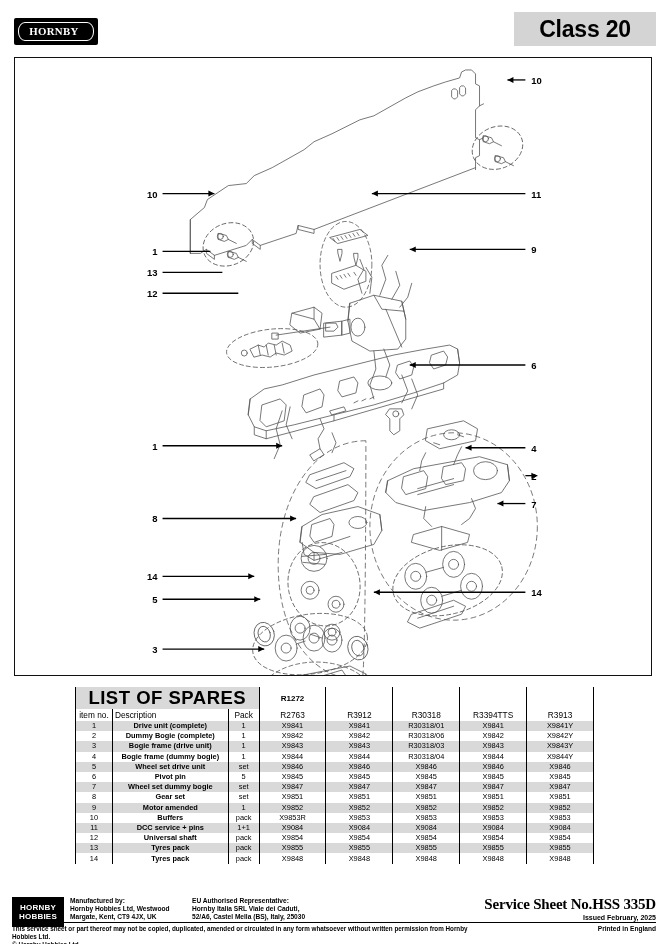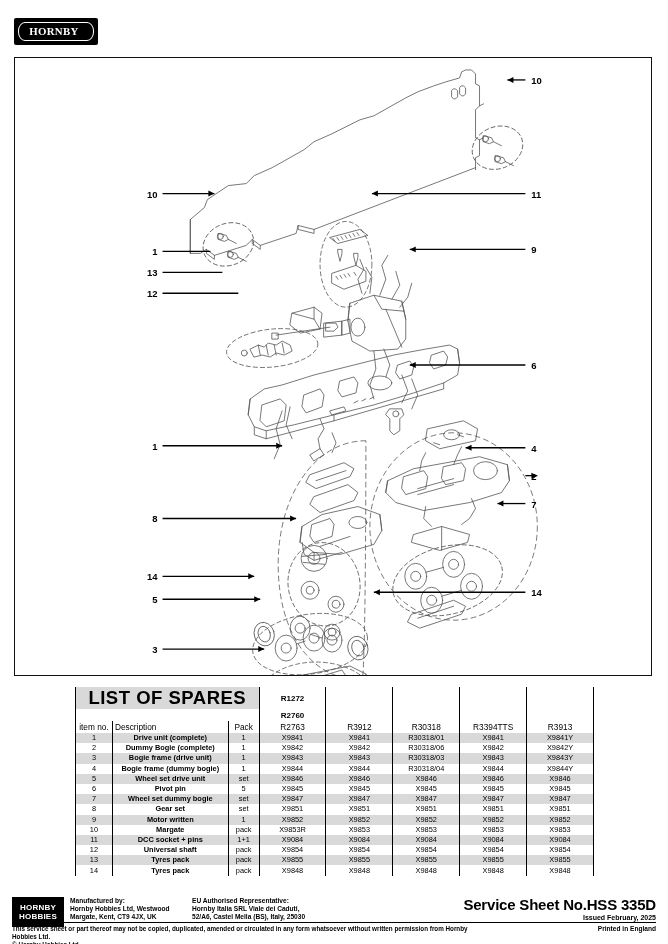--- a/index.html
+++ b/index.html
@@ -90,36 +90,39 @@
   #hh-logo div{color:#fff;font-weight:bold;font-size:8px;letter-spacing:.2px;
     font-family:"Liberation Sans",sans-serif;}
 
   .foot-block{position:absolute;font-size:6.6px;line-height:8.2px;font-weight:bold;}
   #fb-man{left:70px;top:1px;}
   #fb-eu{left:192px;top:1px;}
 
   #svc{
     position:absolute;right:12px;top:0px;text-align:right;
   }
-  #svc .big{font-size:15px;font-weight:bold;letter-spacing:-.2px;}
+  #svc .big{font-size:15px;font-weight:bold;letter-spacing:-.2px;font-family:Liberation Serif, serif;}
   #svc .iss{font-size:7px;font-weight:bold;margin-top:1px;}
 
   #rule{position:absolute;left:12px;top:26px;width:644px;height:1.4px;background:#000;}
   #legal{position:absolute;left:12px;top:29px;font-size:6.3px;line-height:8px;font-weight:bold;width:470px;}
   #printed{position:absolute;right:12px;top:29px;font-size:6.6px;font-weight:bold;}
 </style>
 </head>
 <body>
 
 <div id="header">
   <div id="hornby-logo">
     <div class="inner">
       <span class="txt">HORNBY</span>
         <span class="reg">®</span>
     </div>
+  </div>
+  <div id="class-box">
+    <span>Class 20</span>
   </div>
 </div>
 
 <div id="diagram">
 <svg viewBox="0 0 638 619" xmlns="http://www.w3.org/2000/svg">
   <g fill="none" stroke="#555" stroke-width="0.8" stroke-linejoin="round" stroke-linecap="round">
 
     <g>
       <path d="M176,162 L190,150 L193,142 L214,128 L232,126 L240,118 L258,110 L290,92
                L300,84 L318,76 L330,70 L346,62 L360,58 L392,40 L404,34 L420,28 L432,24
@@ -449,28 +452,20 @@
     <thead>
 
       <tr>
         <td class="title-cell vl" colspan="3">LIST OF SPARES</td>
         <td class="mcell vl vr">R1272</td>
         <td class="mcell vr"></td>
         <td class="mcell vr"></td>
         <td class="mcell vr"></td>
         <td class="mcell vr"></td>
       </tr>
-      <tr>
-        <td class="mcell vl" colspan="3"></td>
-        <td class="mcell vl vr">R2760</td>
-        <td class="mcell vr"></td>
-        <td class="mcell vr"></td>
-        <td class="mcell vr"></td>
-        <td class="mcell vr"></td>
-      </tr>
 
       <tr>
         <td class="hdr c vl" style="width:37px">item no.</td>
         <td class="hdr l vl" style="width:116px">Description</td>
         <td class="hdr c vl" style="width:31px">Pack</td>
         <td class="hdr c vl vr" style="width:67px">R2763</td>
         <td class="hdr c vr" style="width:67px">R3912</td>
         <td class="hdr c vr" style="width:67px">R30318</td>
         <td class="hdr c vr" style="width:67px">R3394TTS</td>
         <td class="hdr c vr" style="width:67px">R3913</td>
@@ -552,41 +547,41 @@
           <td class="dsc vl">Gear set</td>
           <td class="pk vl">set</td>
           <td class="pn vl vr">X9851</td>
           <td class="pn vr">X9851</td>
           <td class="pn vr">X9851</td>
           <td class="pn vr">X9851</td>
           <td class="pn vr">X9851</td>
         </tr>
         <tr class="sh">
           <td class="itm vl">9</td>
-          <td class="dsc vl">Motor written</td>
+          <td class="dsc vl">Motor amended</td>
           <td class="pk vl">1</td>
           <td class="pn vl vr">X9852</td>
           <td class="pn vr">X9852</td>
           <td class="pn vr">X9852</td>
           <td class="pn vr">X9852</td>
           <td class="pn vr">X9852</td>
         </tr>
         <tr>
           <td class="itm vl">10</td>
-          <td class="dsc vl">Margate</td>
+          <td class="dsc vl">Buffers</td>
           <td class="pk vl">pack</td>
           <td class="pn vl vr">X9853R</td>
           <td class="pn vr">X9853</td>
           <td class="pn vr">X9853</td>
           <td class="pn vr">X9853</td>
           <td class="pn vr">X9853</td>
         </tr>
         <tr class="sh">
           <td class="itm vl">11</td>
-          <td class="dsc vl">DCC socket + pins</td>
+          <td class="dsc vl">DCC service + pins</td>
           <td class="pk vl">1+1</td>
           <td class="pn vl vr">X9084</td>
           <td class="pn vr">X9084</td>
           <td class="pn vr">X9084</td>
           <td class="pn vr">X9084</td>
           <td class="pn vr">X9084</td>
         </tr>
         <tr>
           <td class="itm vl">12</td>
           <td class="dsc vl">Universal shaft</td>

